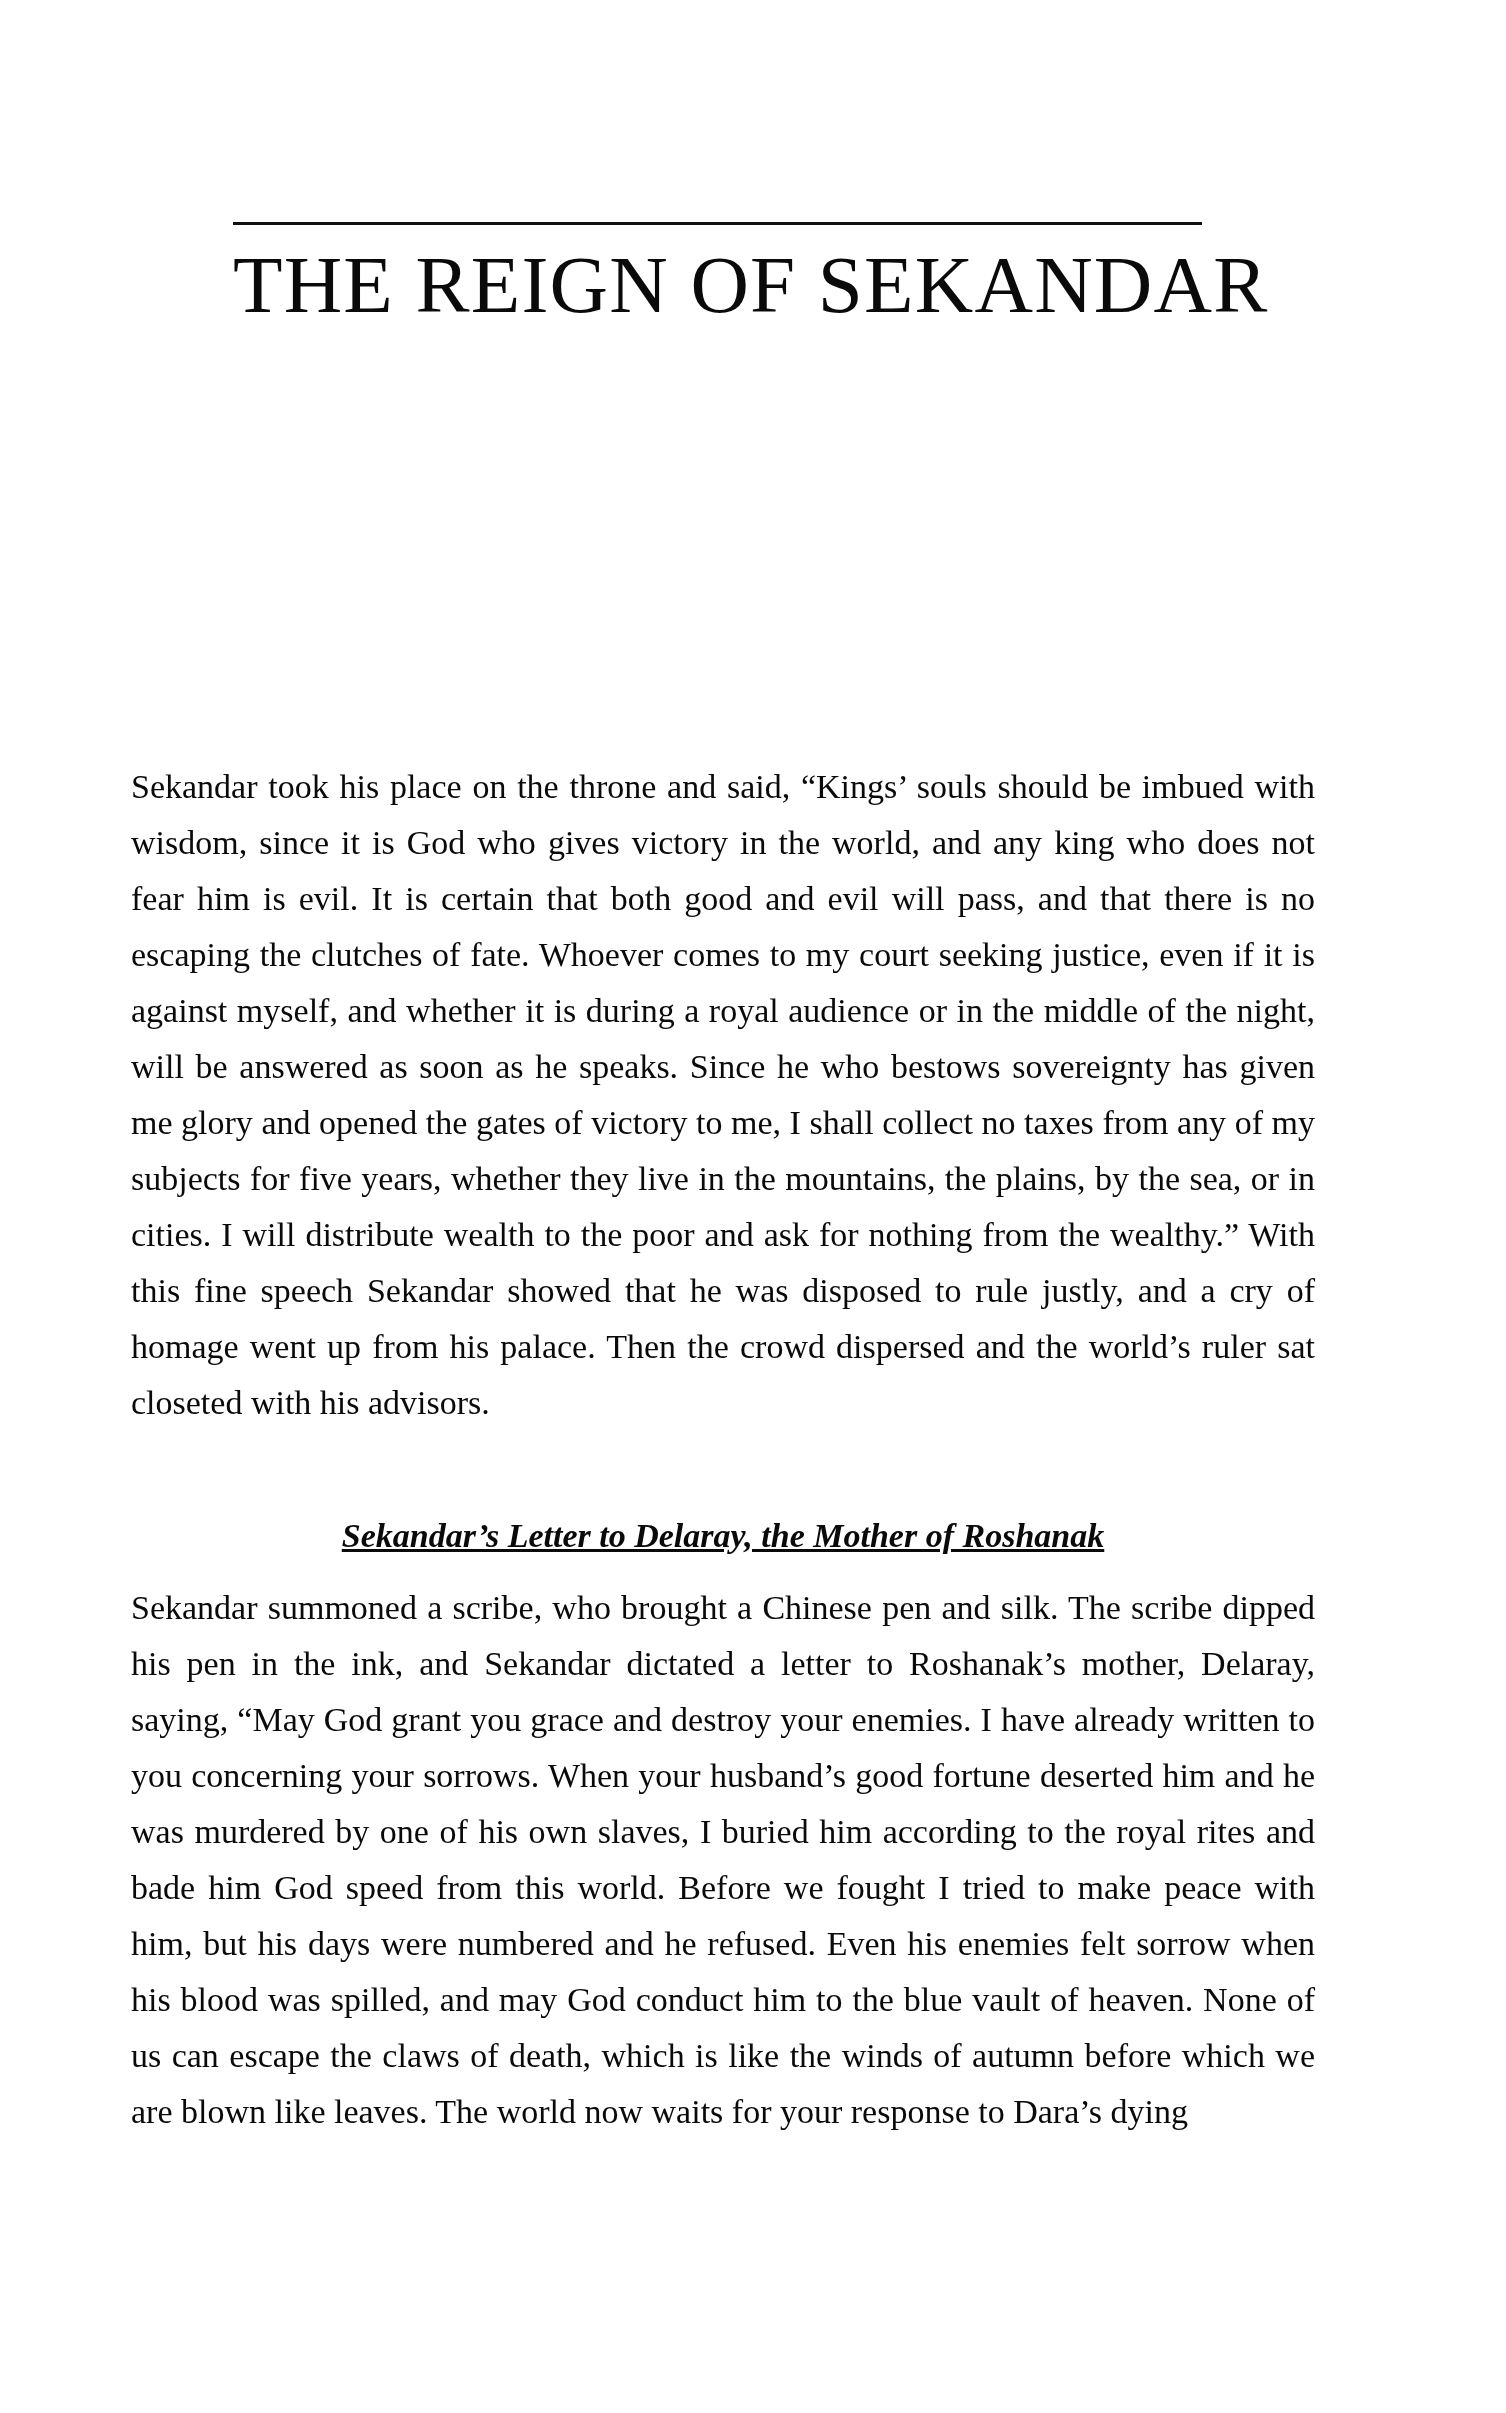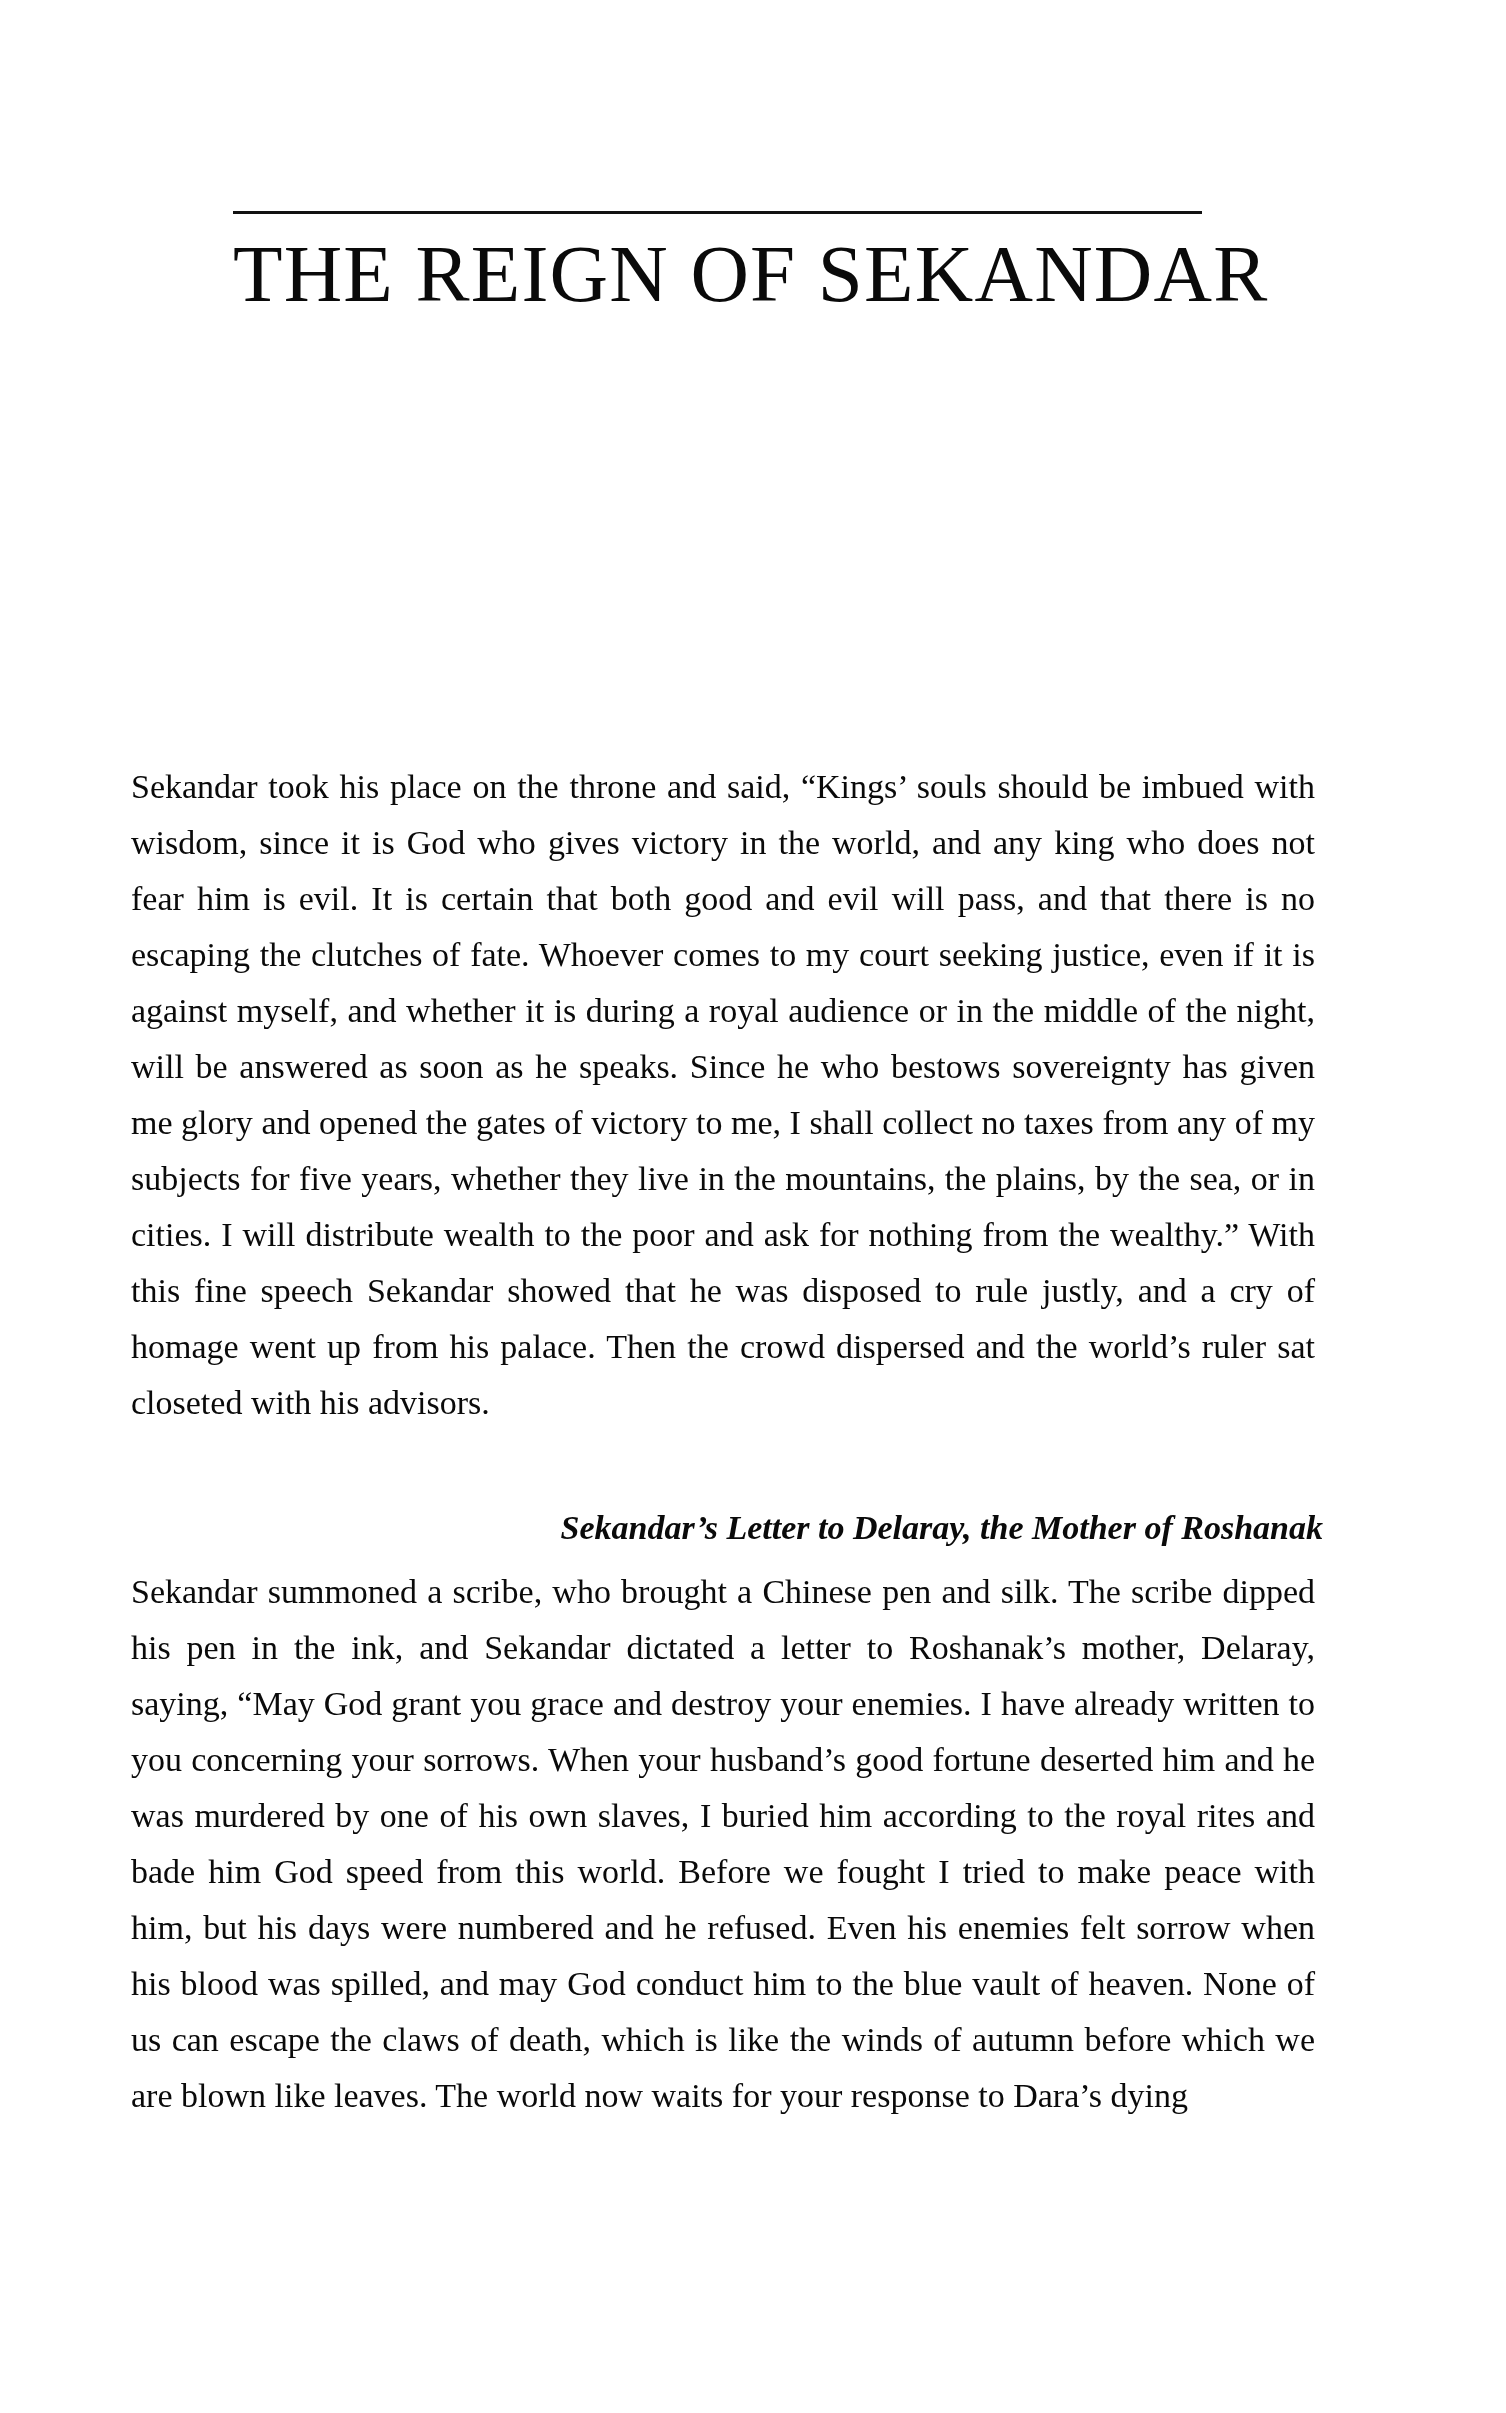--- a/index.html
+++ b/index.html
@@ -17,21 +17,21 @@
     font-family: "Liberation Serif", "DejaVu Serif", serif;
     color: #000000;
     -webkit-font-smoothing: antialiased;
   }
 
   
 
   .chapter-head {
     position: absolute;
     left: 233px;
-    top: 211px;
+    top: 222px;
     width: 969px;
   }
 
   .chapter-rule {
     width: 100%;
     height: 3.1px;
     background: #111111;
     margin: 0;
   }
 
@@ -61,28 +61,29 @@
     margin: 8px;
     font-size: 34px;
     line-height: 56px;
     text-align: justify;
     text-justify: inter-word;
     color: #0a0a0a;
     hyphens: none;
   }
 
   .section-heading {
-    margin: 0;
+    margin: 16px;
     padding-top: 61px;
     font-size: 34px;
     line-height: 56px;
     font-weight: 700;
     font-style: italic;
-    text-align: right;
+    text-align: center;
     color: #0a0a0a;
+    text-decoration: underline;
   }
 
   .body-paragraph.after-heading {
     padding-top: 0;
   }
 </style>
 </head>
 <body>
 
 <div class="page">

